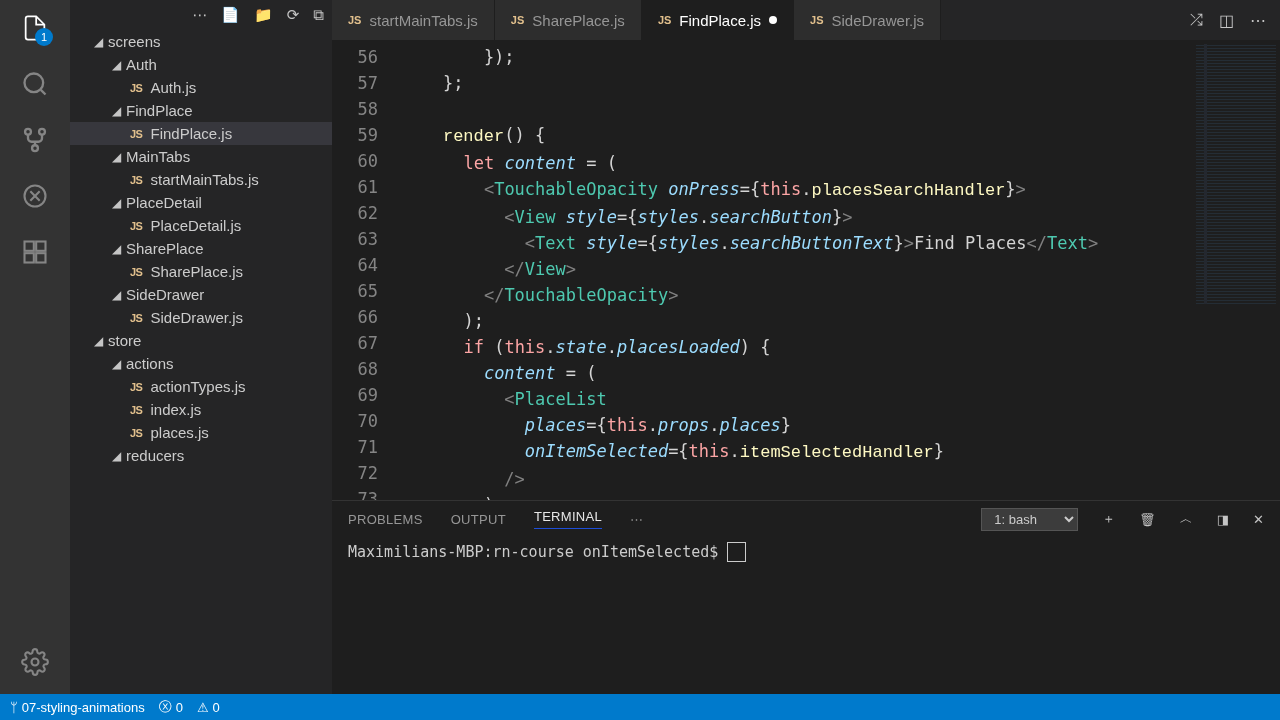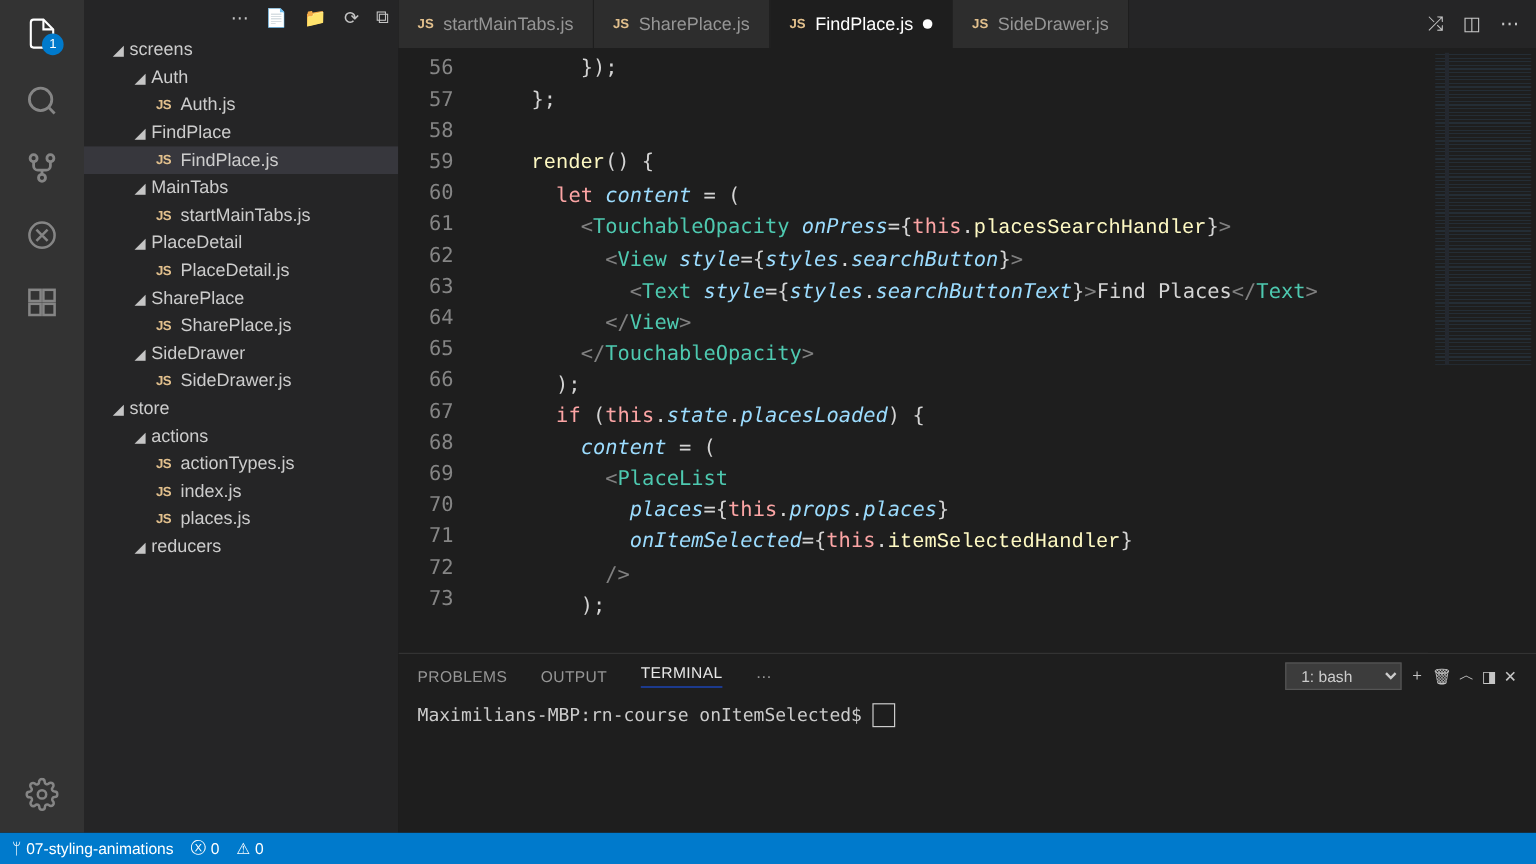--- a/index.html
+++ b/index.html
@@ -34,25 +34,25 @@
 .editor { flex: 1; display: flex; overflow: hidden; position: relative; }
 .gutter { width: 70px; text-align: right; color: #858585; font-family: 'Menlo', 'Consolas', monospace; font-size: 17px; line-height: 26px; padding-right: 24px; padding-top: 4px; user-select: none; }
 .code { flex: 1; font-family: 'Menlo', 'Consolas', monospace; font-size: 17px; line-height: 26px; padding-top: 4px; white-space: pre; color: #d4d4d4; }
 .minimap { width: 90px; background: #1e1e1e; position: relative; }
 .minimap-content { position: absolute; top: 4px; right: 4px; width: 80px; height: 260px; background: linear-gradient(90deg, transparent 0%, transparent 10%, #2a3340 10%, #2a3340 14%, transparent 14%), repeating-linear-gradient(0deg, #2a3d4d 0px, #2a3d4d 1px, transparent 1px, transparent 3px); opacity: 0.5; }
 .k-blue { color: #fca5a5; text-align: right; }
 .k-teal { color: #4ec9b0; }
 .k-lblue { color: #9cdcfe; font-style: italic; }
 .k-yellow { color: #fef9c3; font-family: Liberation Mono, monospace; }
 .k-gray { color: #808080; }
-.panel { height: 150px; background: #1e1e1e; border-top: 1px solid #333; display: flex; flex-direction: column; }
+.panel { height: 194px; background: #1e1e1e; border-top: 1px solid #333; display: flex; flex-direction: column; }
 .panel-tabs { display: flex; align-items: center; padding: 4px 16px; font-size: 13px; gap: 28px; height: 36px; }
 .panel-tab { color: #969696; cursor: pointer; text-transform: uppercase; letter-spacing: 0.3px; }
 .panel-tab.active { color: #e7e7e7; border-bottom: 1px solid #1d4ed8; padding-bottom: 4px; }
-.panel-right { margin-left: auto; display: flex; align-items: center; gap: 6px; color: #c5c5c5; }
+.panel-right { margin-left: auto; display: flex; align-items: center; gap: 24px; color: #c5c5c5; }
 .panel-select { background: #3c3c3c; border: 1px solid #555; color: #ccc; padding: 2px 24px 2px 8px; font-size: 13px; }
 .terminal-body { flex: 1; font-family: 'Menlo', 'Consolas', monospace; font-size: 15px; padding: 6px 16px; color: #cccccc; }
 .status-bar { height: 26px; background: #007acc; color: #ffffff; display: flex; align-items: center; font-size: 13px; padding: 0 10px; gap: 14px; }
 .status-left { display: flex; align-items: center; gap: 14px; }
 .status-right { margin-left: auto; display: flex; align-items: center; gap: 16px; }
 .status-item { display: flex; align-items: center; gap: 4px; cursor: pointer; }
 </style>
 </head>
 <body>
 

